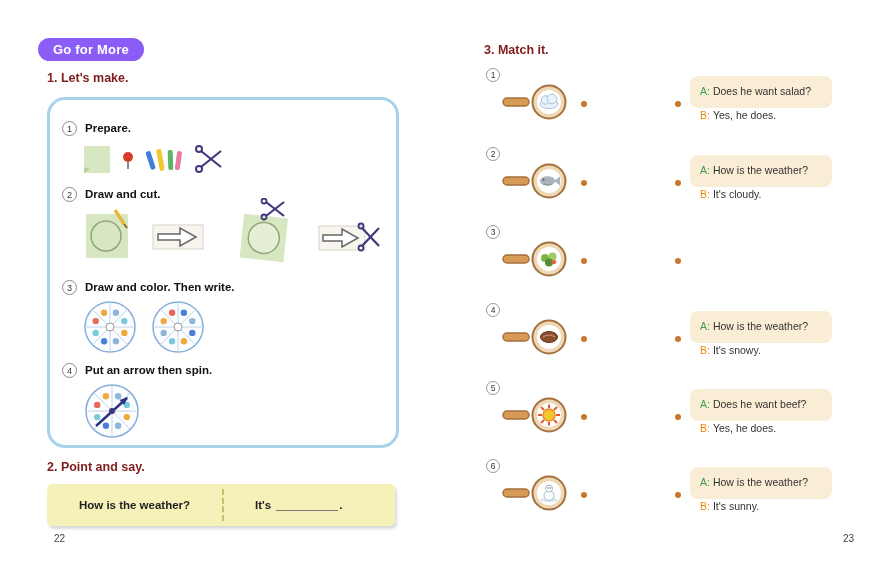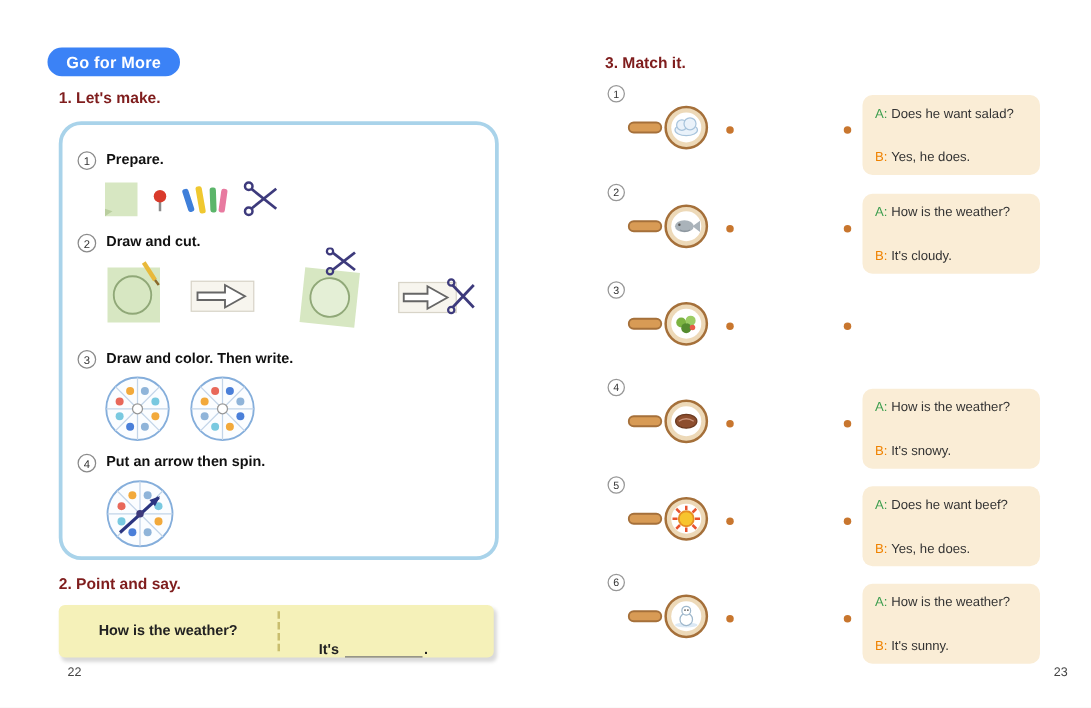--- a/index.html
+++ b/index.html
@@ -1,56 +1,56 @@
 <!DOCTYPE html>
 <html><head>
 <meta charset="utf-8">
 <style>
   * { margin:0; padding:0; box-sizing:border-box; }
   body { font-family:"Liberation Sans", sans-serif; background:#e9e9e9; }
   .sheet { position:relative; width:873px; height:566px; background:#ffffff; overflow:hidden; margin:0 auto; }
   .abs { position:absolute; }
 
   
-  .badge { position:absolute; left:38px; top:38px; background:#3b82f6; color:#fff;
+  .badge { position:absolute; left:38px; top:38px; background:#8b5cf6; color:#fff;
            font-size:13px; font-weight:bold; padding:4px 15px; border-radius:13px; letter-spacing:.2px; }
   .heading { position:absolute; font-size:12.5px; font-weight:bold; color:#7f1d1d; }
   .panel { position:absolute; left:47px; top:97px; width:352px; height:351px;
            border:3px solid #A9D3EA; border-radius:18px; background:#fff; }
   .panel-tab { position:absolute; left:152px; top:88px; background:#fff; border-radius:7px;
                padding:5px 12px; font-size:11.5px; font-weight:bold; color:#222;
                box-shadow:0 2px 4px rgba(0,0,0,.3); z-index:3; }
   .panel-tab::after { content:""; position:absolute; right:-4px; top:-4px; width:10px; height:10px;
                background:#e6e6e6; border-radius:2px; z-index:-1; }
   .step-circle { position:absolute; width:15px; height:15px; border:1.2px solid #8a8a8a; border-radius:50%;
                background:#fff; font-size:9px; color:#333; display:flex; align-items:center; justify-content:center; }
   .step-label { position:absolute; font-size:11.5px; font-weight:bold; color:#111; }
 
   .yellow-box { position:absolute; left:47px; top:484px; width:348px; height:42px; background:#F5F1B9;
                border-radius:5px; box-shadow:2px 3px 3px rgba(0,0,0,.15); }
   .yb-divider { position:absolute; left:175px; top:5px; height:32px; border-left:2px dashed #C9BE6E; }
   .yb-q { position:absolute; left:0; top:0; width:175px; height:42px; display:flex; align-items:center;
           justify-content:center; font-size:11.5px; font-weight:bold; color:#222; }
-  .yb-a { position:absolute; left:208px; top:0; height:42px; display:flex; align-items:flex-end;
+  .yb-a { position:absolute; left:208px; top:0; height:42px; display:flex; align-items:center;
           font-size:11.5px; font-weight:bold; color:#222; }
   .blank-line { display:inline-block; width:62px; border-bottom:1.5px solid #777; height:12px; margin:0 1px 0 5px; }
 
   .pagenum { position:absolute; font-size:10px; color:#444; }
 
   
   .match-item { position:absolute; left:486px; width:352px; height:62px; }
   .num-circle { position:absolute; left:0; top:0; width:14px; height:14px; border:1.1px solid #979797;
                border-radius:50%; background:#fff; font-size:8.5px; color:#333;
                display:flex; align-items:center; justify-content:center; }
   .spoon { position:absolute; left:16px; top:15px; }
   .dot { position:absolute; width:6px; height:6px; border-radius:50%; background:#C8762E; }
   .dot-img { left:95px; top:33px; }
   .dot-box { left:189px; top:33px; }
-  .answer-box { position:absolute; left:204px; top:8px; width:142px; height:64px; background:#FAEDD6;
-               border-radius:8px; padding:8px 10px 0 10px; display:flex; flex-direction:column; gap:21px; }
+  .answer-box { position:absolute; left:204px; top:8px; width:142px; height:32px; background:#FAEDD6;
+               border-radius:8px; padding:8px 10px 0 10px; display:flex; flex-direction:column; gap:10px; }
   .dlg-line { font-size:10.5px; color:#333; line-height:14px; white-space:nowrap; }
   .sp-a { color:#3D9E4F; font-weight:normal; margin-right:3px; }
   .sp-b { color:#EF8200; font-weight:normal; margin-right:3px; }
 </style>
 </head>
 <body>
 
 <div class="sheet">
 
   <div class="badge">Go for More</div>

